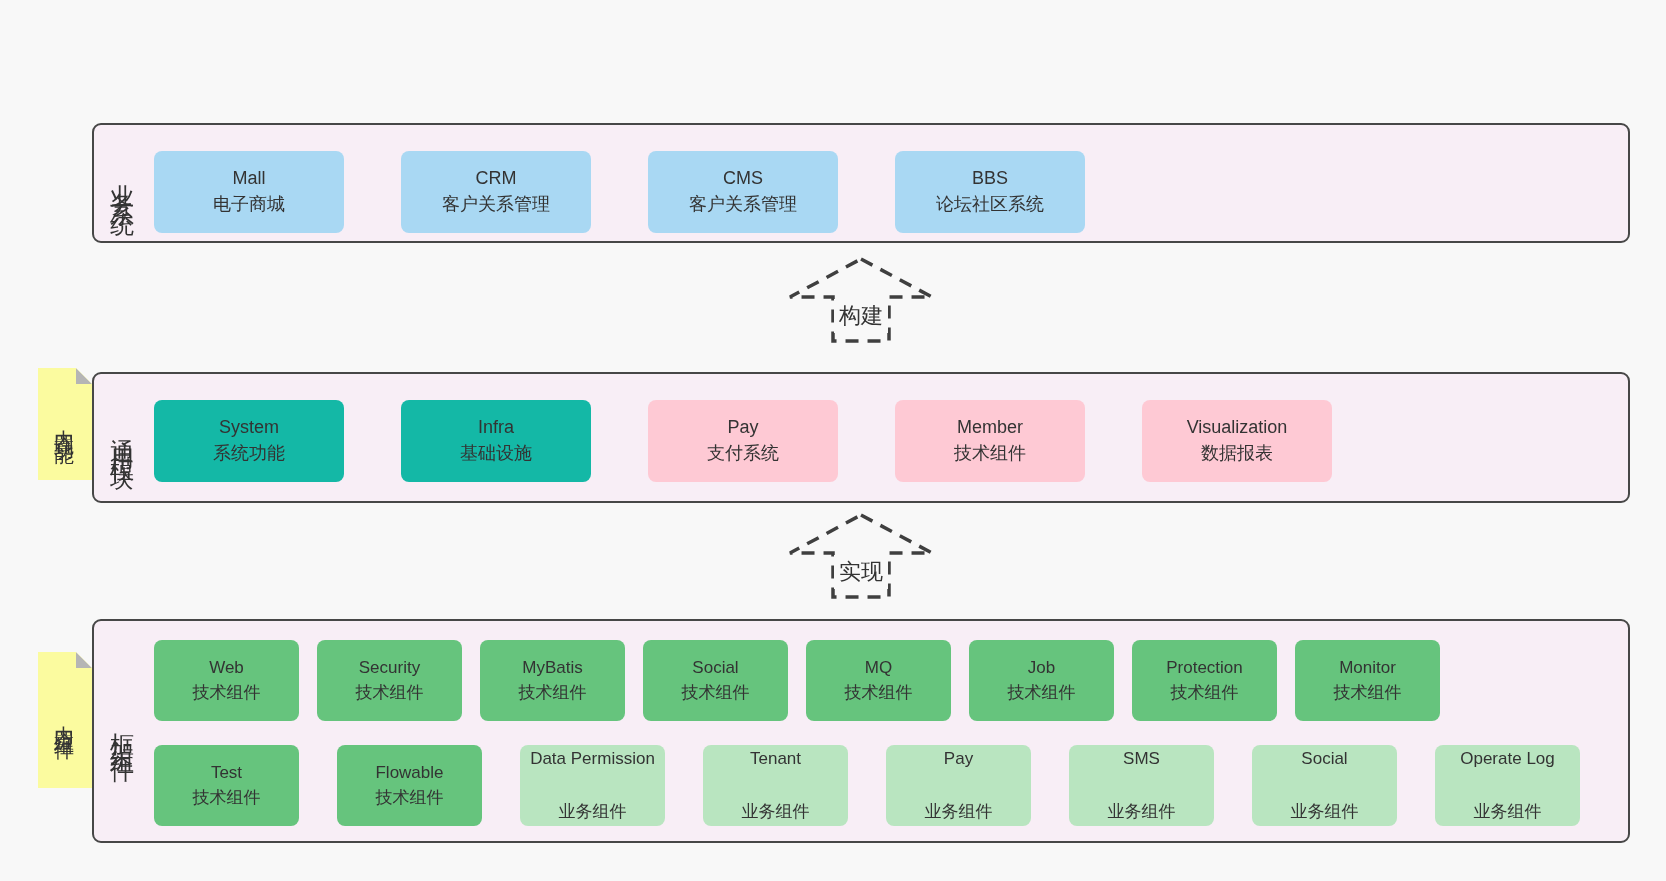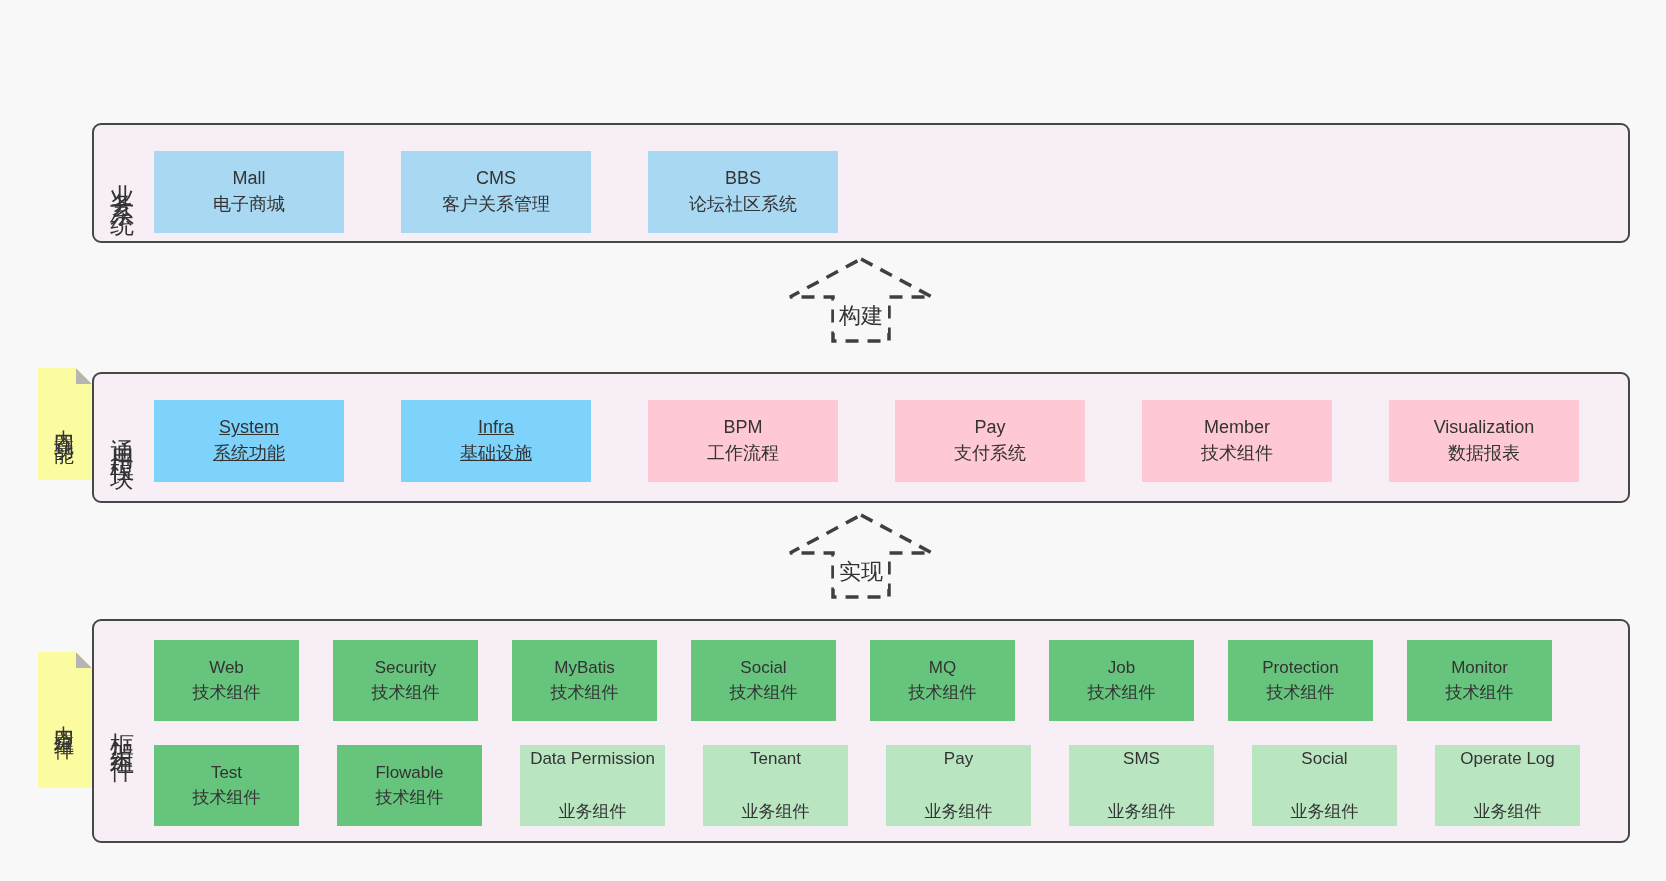--- a/index.html
+++ b/index.html
@@ -33,37 +33,37 @@
     font-size:24px; letter-spacing:9px; color:#333;
     white-space:nowrap;
   }
 
   .boxes-row {
     position:absolute;
     left:60px;
     display:flex;
   }
   .row-wide  { gap:57px; top:26px; }
-  #section-3 .row-a { top:19px;  gap:34px; }
+  #section-3 .row-a { top:19px;  gap:18px; }
   #section-3 .row-b { top:124px; gap:38px; }
 
   
   .box {
-    border-radius:0;
+    border-radius:8px;
     display:flex; flex-direction:column;
     align-items:center; justify-content:center;
     text-align:center;
     line-height:1.42;
     padding:4px 10px;
   }
   .box-wide   { width:190px; height:82px; font-size:18px; }
   .box-narrow { width:145px; height:81px; font-size:17px; }
 
   .blue       { background:#a9d8f3; }
-  .red        { background:#7dd3fc;text-decoration:underline; }
+  .red        { background:#14b8a6; }
   .pink       { background:#fec9d4; }
   .green      { background:#66c47d; }
   .lightgreen { background:#b9e5c0;gap:28px; }
 
   
   .arrow {
     position:absolute;
     left:786px; width:150px; height:86px;
   }
   #arrow-1 { top:257px; }
@@ -109,20 +109,24 @@
 <body>
 
 <div class="section" id="section-1">
   <div class="side-label">业务系统</div>
   <div class="boxes-row row-wide">
     <div class="box box-wide blue">
       <span>Mall</span>
       <span>电子商城</span>
     </div>
     <div class="box box-wide blue">
+      <span>CRM</span>
+      <span>客户关系管理</span>
+    </div>
+    <div class="box box-wide blue">
       <span>CMS</span>
       <span>客户关系管理</span>
     </div>
     <div class="box box-wide blue">
       <span>BBS</span>
       <span>论坛社区系统</span>
     </div>
   </div>
 </div>
 
@@ -143,24 +147,20 @@
   <div class="boxes-row row-wide">
     <div class="box box-wide red">
       <span>System</span>
       <span>系统功能</span>
     </div>
     <div class="box box-wide red">
       <span>Infra</span>
       <span>基础设施</span>
     </div>
     <div class="box box-wide pink">
-      <span>BPM</span>
-      <span>工作流程</span>
-    </div>
-    <div class="box box-wide pink">
       <span>Pay</span>
       <span>支付系统</span>
     </div>
     <div class="box box-wide pink">
       <span>Member</span>
       <span>技术组件</span>
     </div>
     <div class="box box-wide pink">
       <span>Visualization</span>
       <span>数据报表</span>

